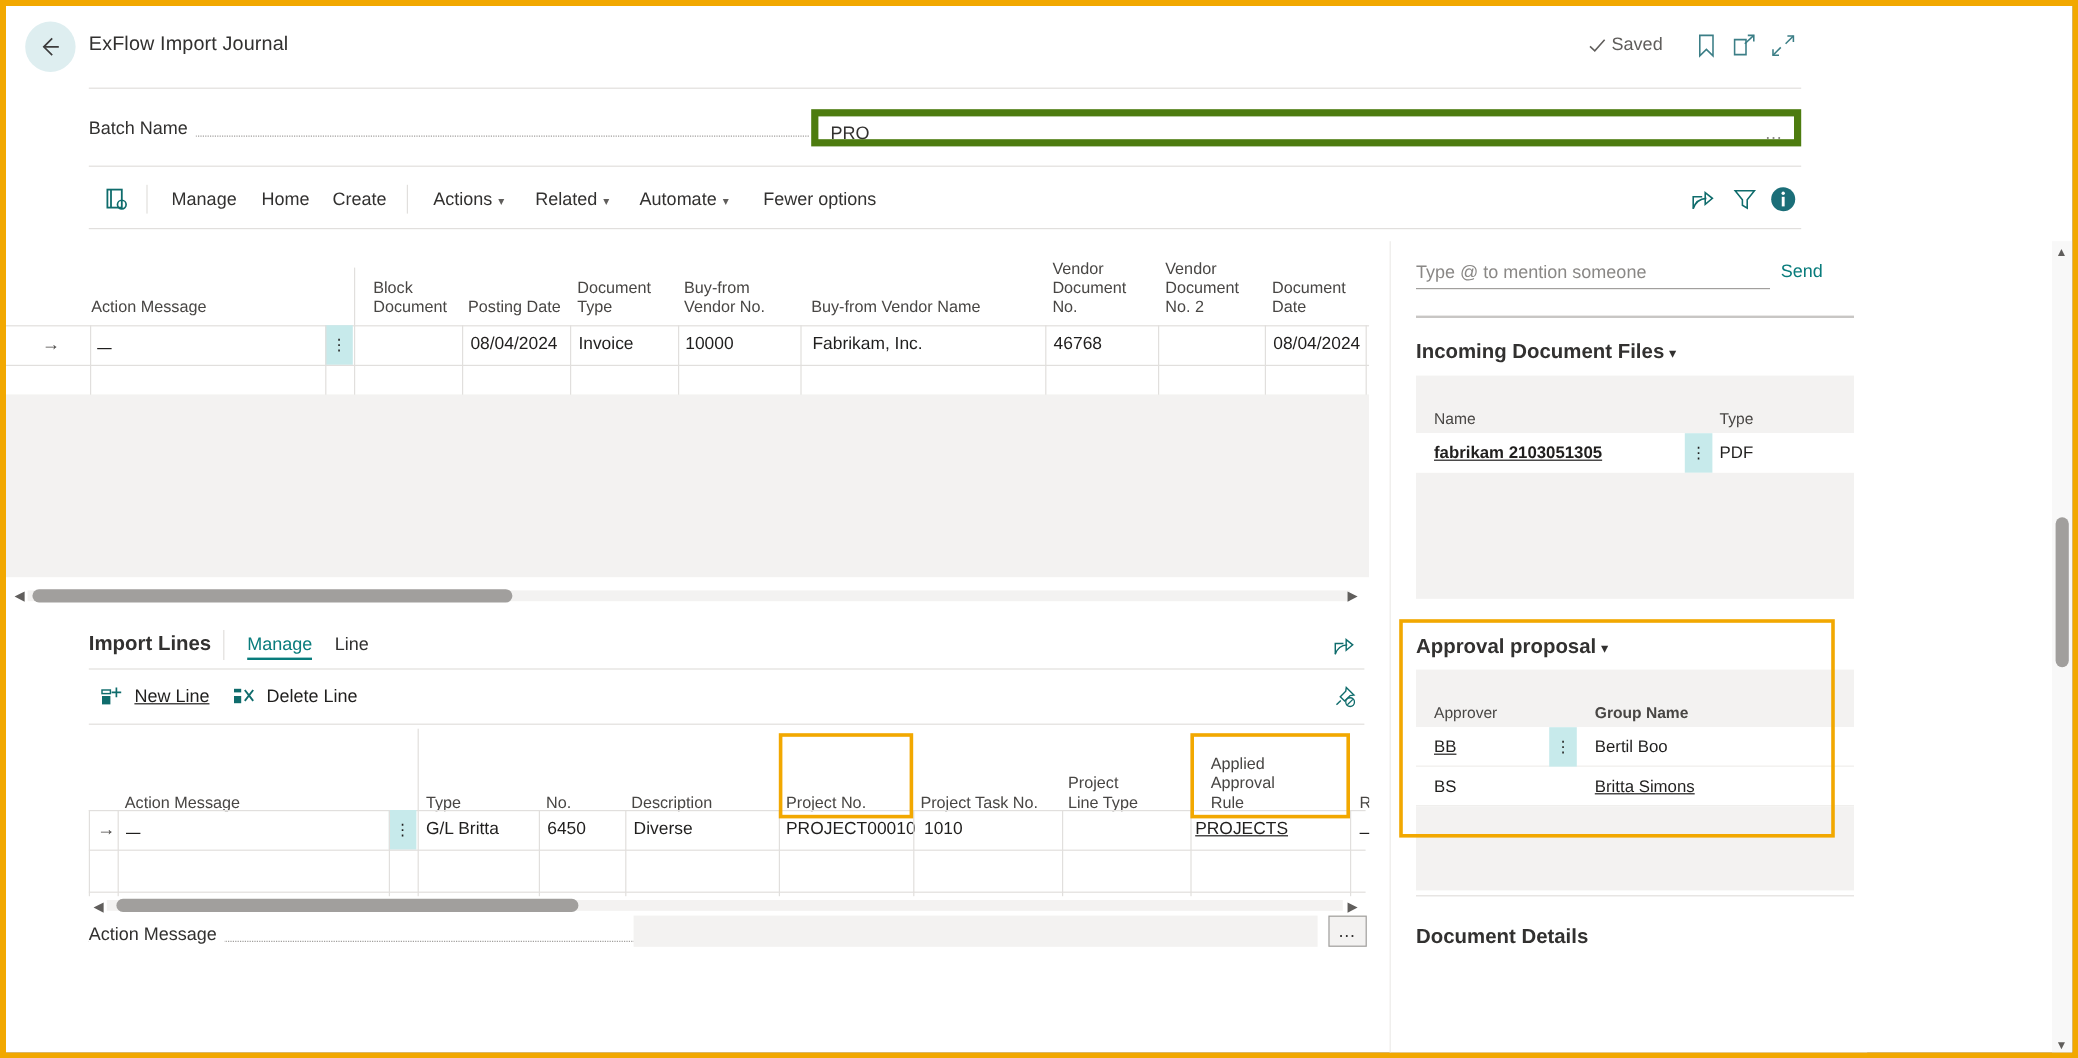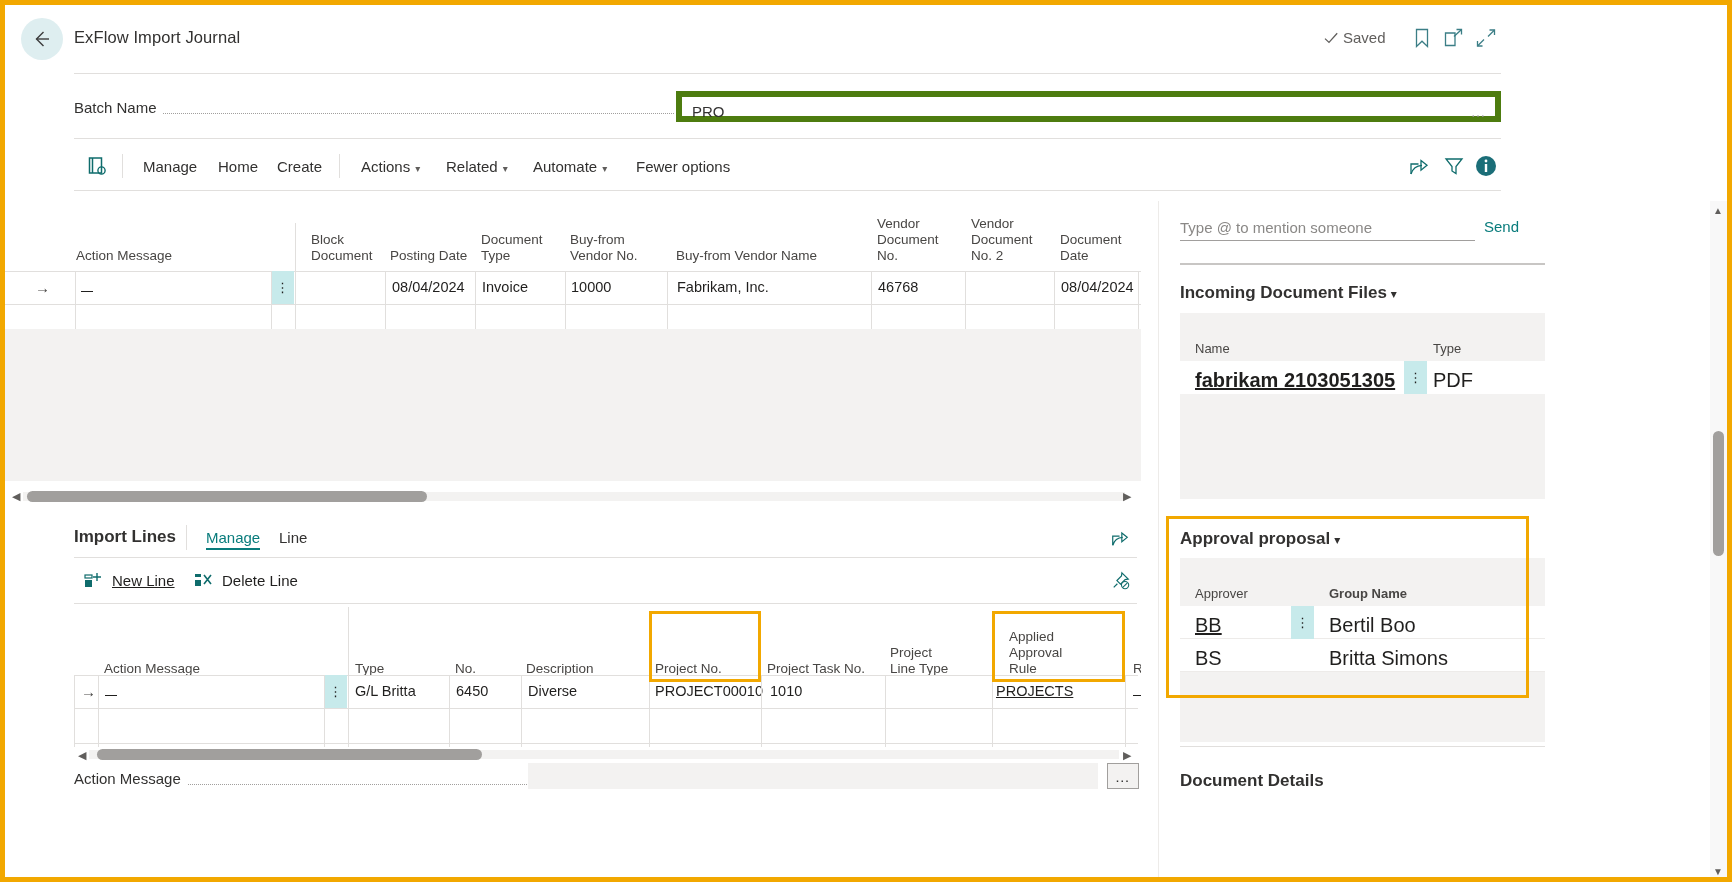--- a/index.html
+++ b/index.html
@@ -159,21 +159,21 @@
   #factbox-rule { position: absolute; left: 21px; top: 62px; width: 365px; height: 2px; background: #C8C6C4; }
 
   .fb-section-title {
     position: absolute; font-size: 17px; color: #323130; font-weight: 600; cursor: pointer;
   }
   .chev { font-size: 12px; font-weight: 400; color: #323130; margin-left: 4px; }
 
   .fb-table { position: absolute; background: #F3F2F1; }
   .fb-th { position: absolute; font-size: 13px; color: #484644; }
   .fb-row { position: absolute; background: #fff; }
-  .fb-td { position: absolute; font-size: 20px; color: #201F1E; }
+  .fb-td { position: absolute; font-size: 14px; color: #201F1E; }
   .fb-td.link { font-weight: 700; text-decoration: underline; }
 
   #doc-details-title { position: absolute; left: 21px; top: 570px; font-size: 17px; color: #323130; font-weight: 600; }
   #fb-divider { position: absolute; left: 21px; top: 545px; width: 365px; height: 1px; background: #E1DFDD; }
 
   
   #vscroll { position: absolute; right: 0px; top: 196px; width: 17px; height: 680px; background: #F8F8F8; }
   #vscroll-up { position: absolute; left: 3px; top: 4px; color: #605E5C; font-size: 10px; cursor: pointer; }
   #vscroll-down { position: absolute; left: 3px; bottom: 4px; color: #605E5C; font-size: 10px; cursor: pointer; }
   #vscroll-thumb { position: absolute; left: 3px; top: 230px; width: 11px; height: 125px; background: #A19F9D; border-radius: 6px; cursor: pointer; }
@@ -490,21 +490,21 @@
     <div class="fb-row" style="left:21px; top:405px; width:365px; height:33px; border-bottom:1px solid #EDEBE9;">
       <div class="fb-td" style="left:15px; top:8px; text-decoration:underline;">BB</div>
       <div class="dots-cell" style="left:111px; top:0; height:33px;">
             <span>⋮</span>
           </div>
       <div class="fb-td" style="left:149px; top:8px;">Bertil Boo</div>
     </div>
 
     <div class="fb-row" style="left:21px; top:438px; width:365px; height:33px; border-bottom:1px solid #EDEBE9;">
       <div class="fb-td" style="left:15px; top:8px;">BS</div>
-      <div class="fb-td" style="left:149px; top:8px;">Britta Simons</div>
+      <div class="fb-td" style="left:149px; top:8px;text-decoration:underline;">Britta Simons</div>
     </div>
 
     <div class="fb-table" style="left:21px; top:471px; width:365px; height:70px;"></div>
 
     <div id="fb-divider"></div>
     <div id="doc-details-title">Document Details</div>
   </div>
 
   <div id="approval-hl"></div>
 

